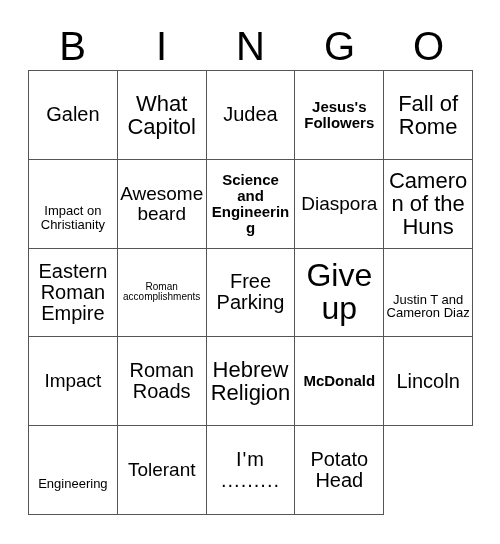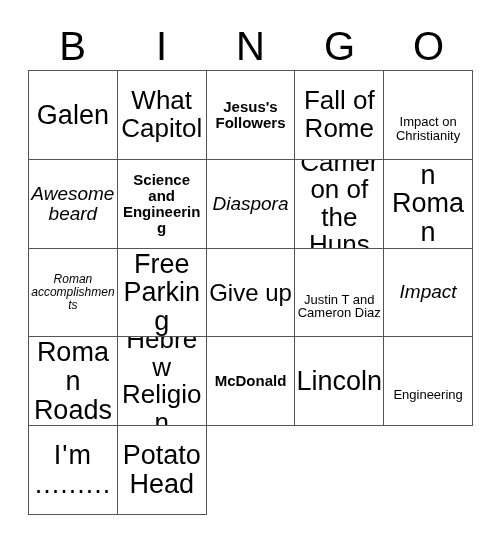--- a/index.html
+++ b/index.html
@@ -76,27 +76,27 @@
     display: block;
     width: 100%;
     line-height: 1.06;
     word-wrap: break-word;
     overflow-wrap: break-word;
     word-break: break-word;
     hyphens: none;
   }
 
   
-  .fs-xxl .cell-text { font-size: 24px; }
-  .fs-xl  .cell-text { font-size: 27px; }
-  .fs-lg  .cell-text { font-size: 26px; }
-  .fs-md  .cell-text { font-size: 19px; font-style: italic; }
+  .fs-xxl .cell-text { font-size: 32px; }
+  .fs-xl  .cell-text { font-size: 20px; }
+  .fs-lg  .cell-text { font-size: 22px; }
+  .fs-md  .cell-text { font-size: 19px; }
   .fs-sm  .cell-text { font-size: 15px; font-weight: bold; }
   .fs-xs  .cell-text { font-size: 13px; margin-top: 28px; }
-  .fs-xxs .cell-text { font-size: 12px; font-style: italic; }
+  .fs-xxs .cell-text { font-size: 10px; }
 
   .dots { letter-spacing: 1px; }
 </style>
 </head>
 <body>
 
 <div class="card">
 
   <div class="header-row">
     <div class="header-cell">B</div>
@@ -106,20 +106,23 @@
     <div class="header-cell">O</div>
   </div>
 
   <div class="grid">
 
     <div class="cell fs-xl">
         <span class="cell-text">Galen</span>
       </div>
     <div class="cell fs-lg">
         <span class="cell-text">What Capitol</span>
+      </div>
+    <div class="cell fs-xl">
+        <span class="cell-text">Judea</span>
       </div>
     <div class="cell fs-sm">
         <span class="cell-text">Jesus's Followers</span>
       </div>
     <div class="cell fs-lg">
         <span class="cell-text">Fall of Rome</span>
       </div>
 
     <div class="cell fs-xs">
         <span class="cell-text">Impact on Christianity</span>
@@ -165,20 +168,23 @@
     <div class="cell fs-sm">
         <span class="cell-text">McDonald</span>
       </div>
     <div class="cell fs-xl">
         <span class="cell-text">Lincoln</span>
       </div>
 
     <div class="cell fs-xs">
         <span class="cell-text">Engineering</span>
       </div>
+    <div class="cell fs-md">
+        <span class="cell-text">Tolerant</span>
+      </div>
     <div class="cell fs-xl">
         <span class="cell-text dots">I'm .........</span>
       </div>
     <div class="cell fs-xl">
         <span class="cell-text">Potato Head</span>
       </div>
 
   </div>
 </div>
 

